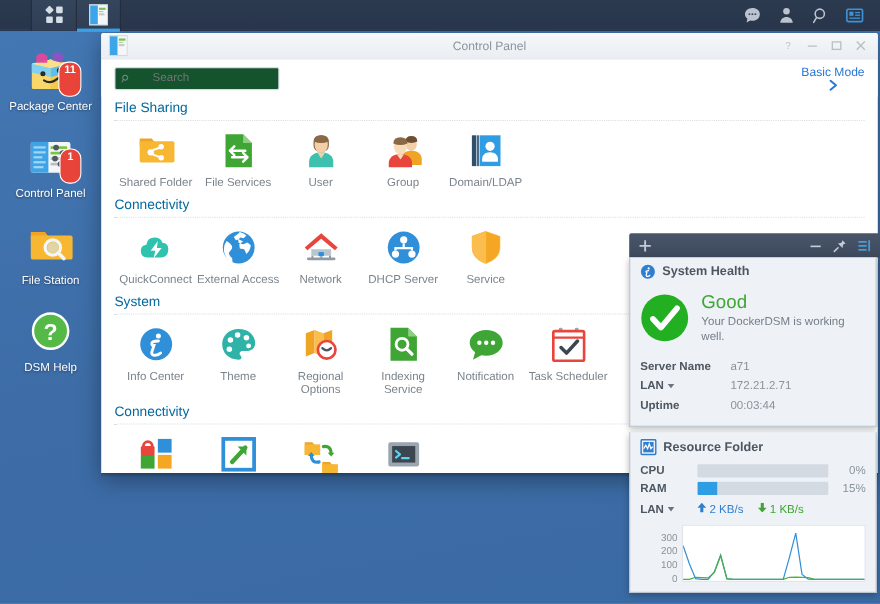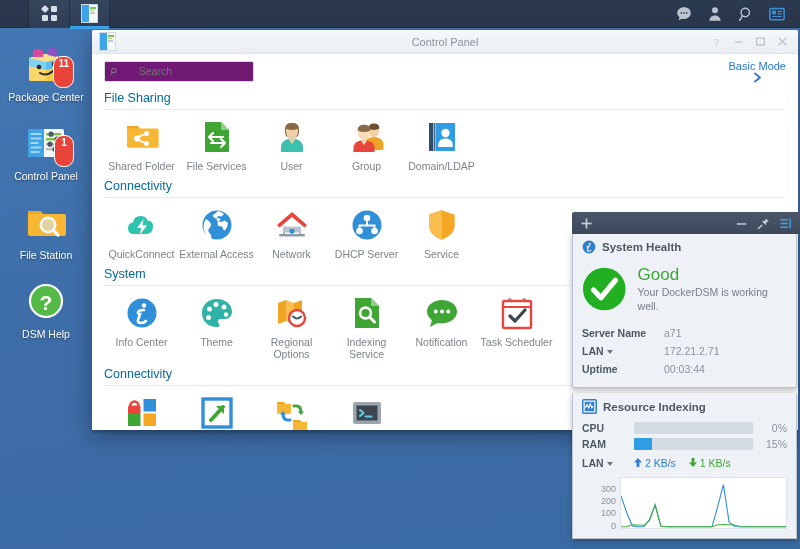--- a/index.html
+++ b/index.html
@@ -105,21 +105,21 @@
   .tb-app-icon { margin-left: 7px; z-index: 2; }
   #cp-winbtns { margin-left: auto; display: flex; gap: 11px; padding-right: 10px; z-index: 2; }
   .wb { width: 11px; height: 11px; opacity: .42; cursor: pointer; }
 
   #cp-toolbar {
     height: 34px; display: flex; align-items: center;
     padding: 0 12px; background: #fff;
   }
   #cp-search {
     width: 150px; height: 21px; border: 1px solid #d5dbe1; border-radius: 2px;
-    display: flex; align-items: center; padding: 0 5px; gap: 20px; background:#701a75;
+    display: flex; align-items: center; padding: 0 5px; gap: 20px; background:#14532d;
   }
   #cp-search input {
     border: 0; outline: 0; font-size: 10.5px; color: #9aa3ac;
     font-family: "Liberation Sans", sans-serif; width: 100%; background: transparent;
   }
   #basic-mode {
     margin-left: auto; font-size: 11px; color: #2777d8; cursor: pointer;
     display: flex; align-items: center; gap: 0; font-weight: normal; flex-direction: column;
   }
 
@@ -657,21 +657,21 @@
     </div>
   </div>
 
   <div class="wdg-card">
     <div class="wdg-title">
       <svg width="15" height="15" viewBox="0 0 16 16">
         <rect x="0.8" y="0.8" width="14.4" height="14.4" rx="1.2" fill="none" stroke="#2f7fd0" stroke-width="1.6"></rect>
         <rect x="3" y="3" width="10" height="10" fill="#2f7fd0"></rect>
         <path d="M3.4 9.5 l2 -3.4 l1.8 3.4 l1.6 -4.6 l1.6 4.6 l1.6 -2" stroke="#ffffff" stroke-width="1.2" fill="none"></path>
       </svg>
-      <span>Resource Indexing</span>
+      <span>Resource Folder</span>
     </div>
 
     <div class="rm-row">
       <span class="rm-lbl">CPU</span>
       <span class="bar">
           <span id="cpu-fill" style="width: 0%;"></span>
         </span>
       <span class="rm-pct">0%</span>
     </div>
 

